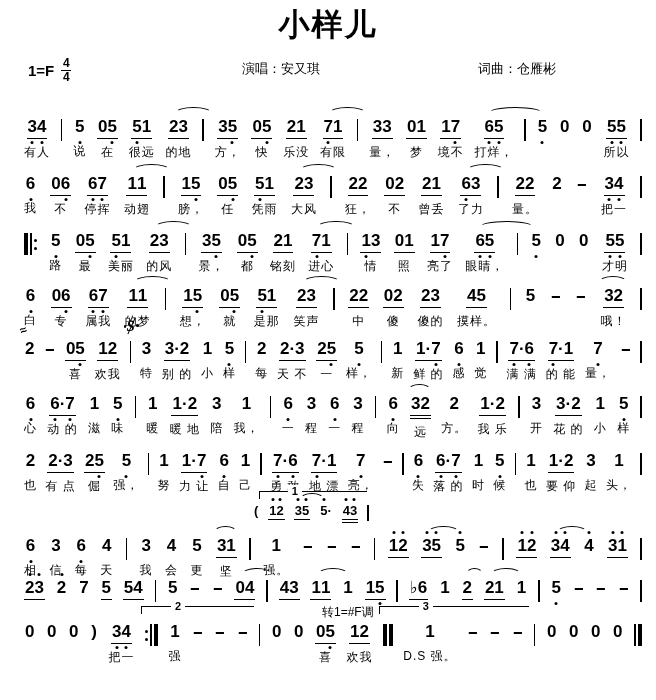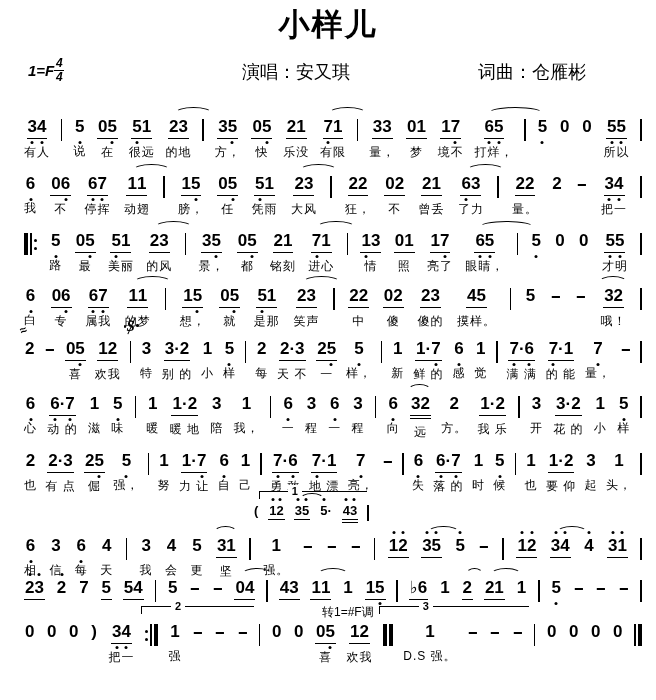--- a/index.html
+++ b/index.html
@@ -1,23 +1,23 @@
 <!DOCTYPE html>
 <html><head>
 <meta charset="utf-8">
 <style>
   html,body{margin:0;padding:0;width:656px;height:700px;background:#fff;color:#000;
     font-family:"Liberation Sans","DejaVu Sans",sans-serif;overflow:hidden;}
   .header{position:relative;height:96px;}
   .title{text-align:center;font-size:31px;font-weight:bold;padding-top:4px;letter-spacing:2px;}
-  .keysig{position:absolute;left:28px;top:58px;display:flex;align-items:center;
-    font-size:15px;font-weight:bold;font-style:italic;}
+  .keysig{position:absolute;left:28px;top:58px;display:flex;align-items:center;gap:7px;
+    font-size:15px;font-weight:bold;}
   .ts{display:inline-flex;flex-direction:column;align-items:center;font-size:12px;line-height:11px;font-weight:bold;}
   .tsline{width:10px;height:1px;background:#000;margin:1px 0;}
-  .credit{position:absolute;font-size:18px;}
+  .credit{position:absolute;font-size:13px;}
   .singer{left:242px;top:60px;}
   .composer{left:478px;top:60px;}
   .notation{left:478px;top:82px;}
 
   #score{padding:0 14px 0 24px;}
   .mline{position:relative;}
   .toks{display:flex;justify-content:space-between;align-items:flex-start;width:100%;}
 
   .tok{position:relative;display:flex;flex-direction:column;align-items:center;
     font-size:17px;font-weight:bold;}

